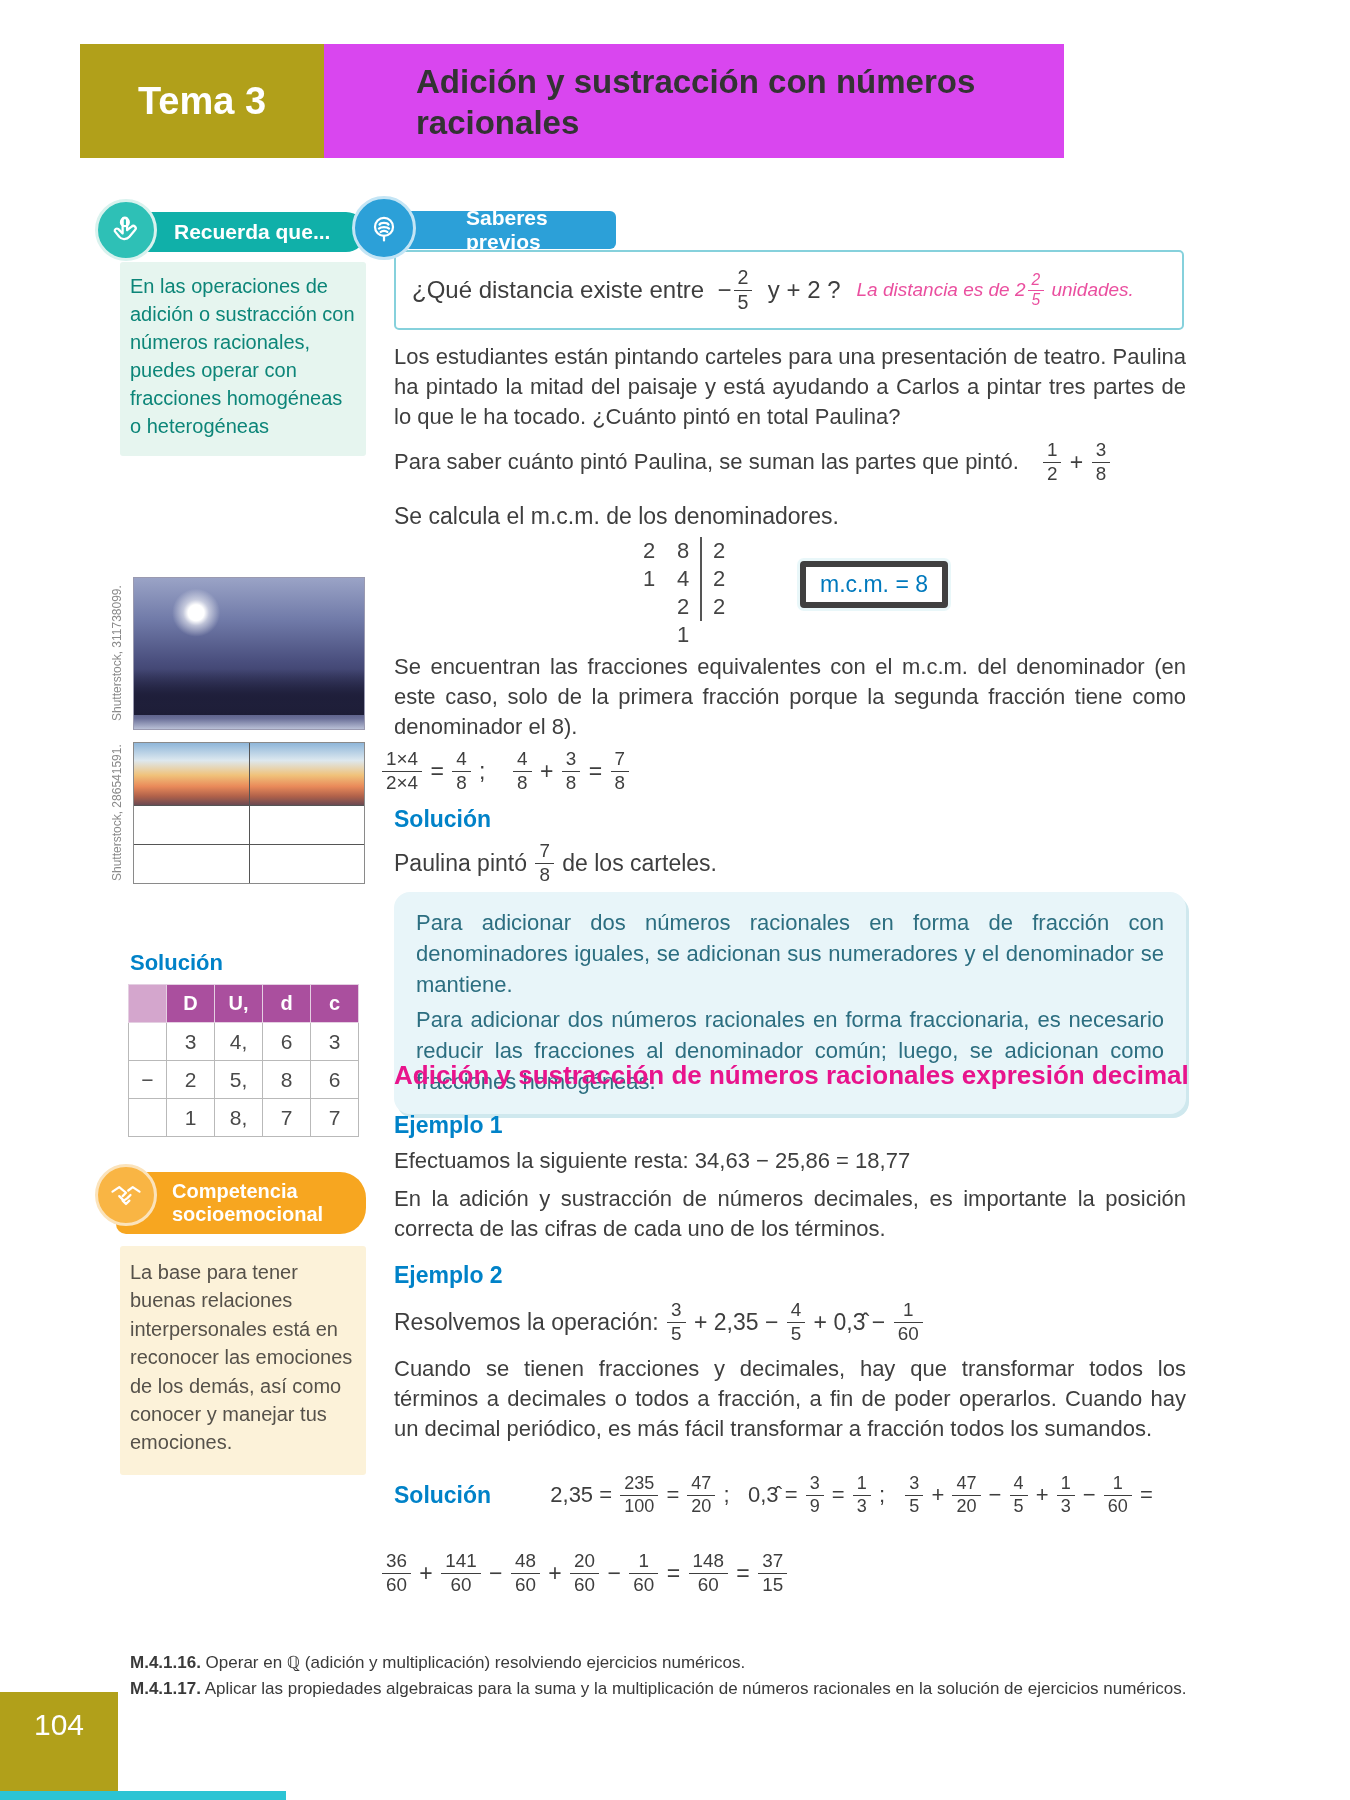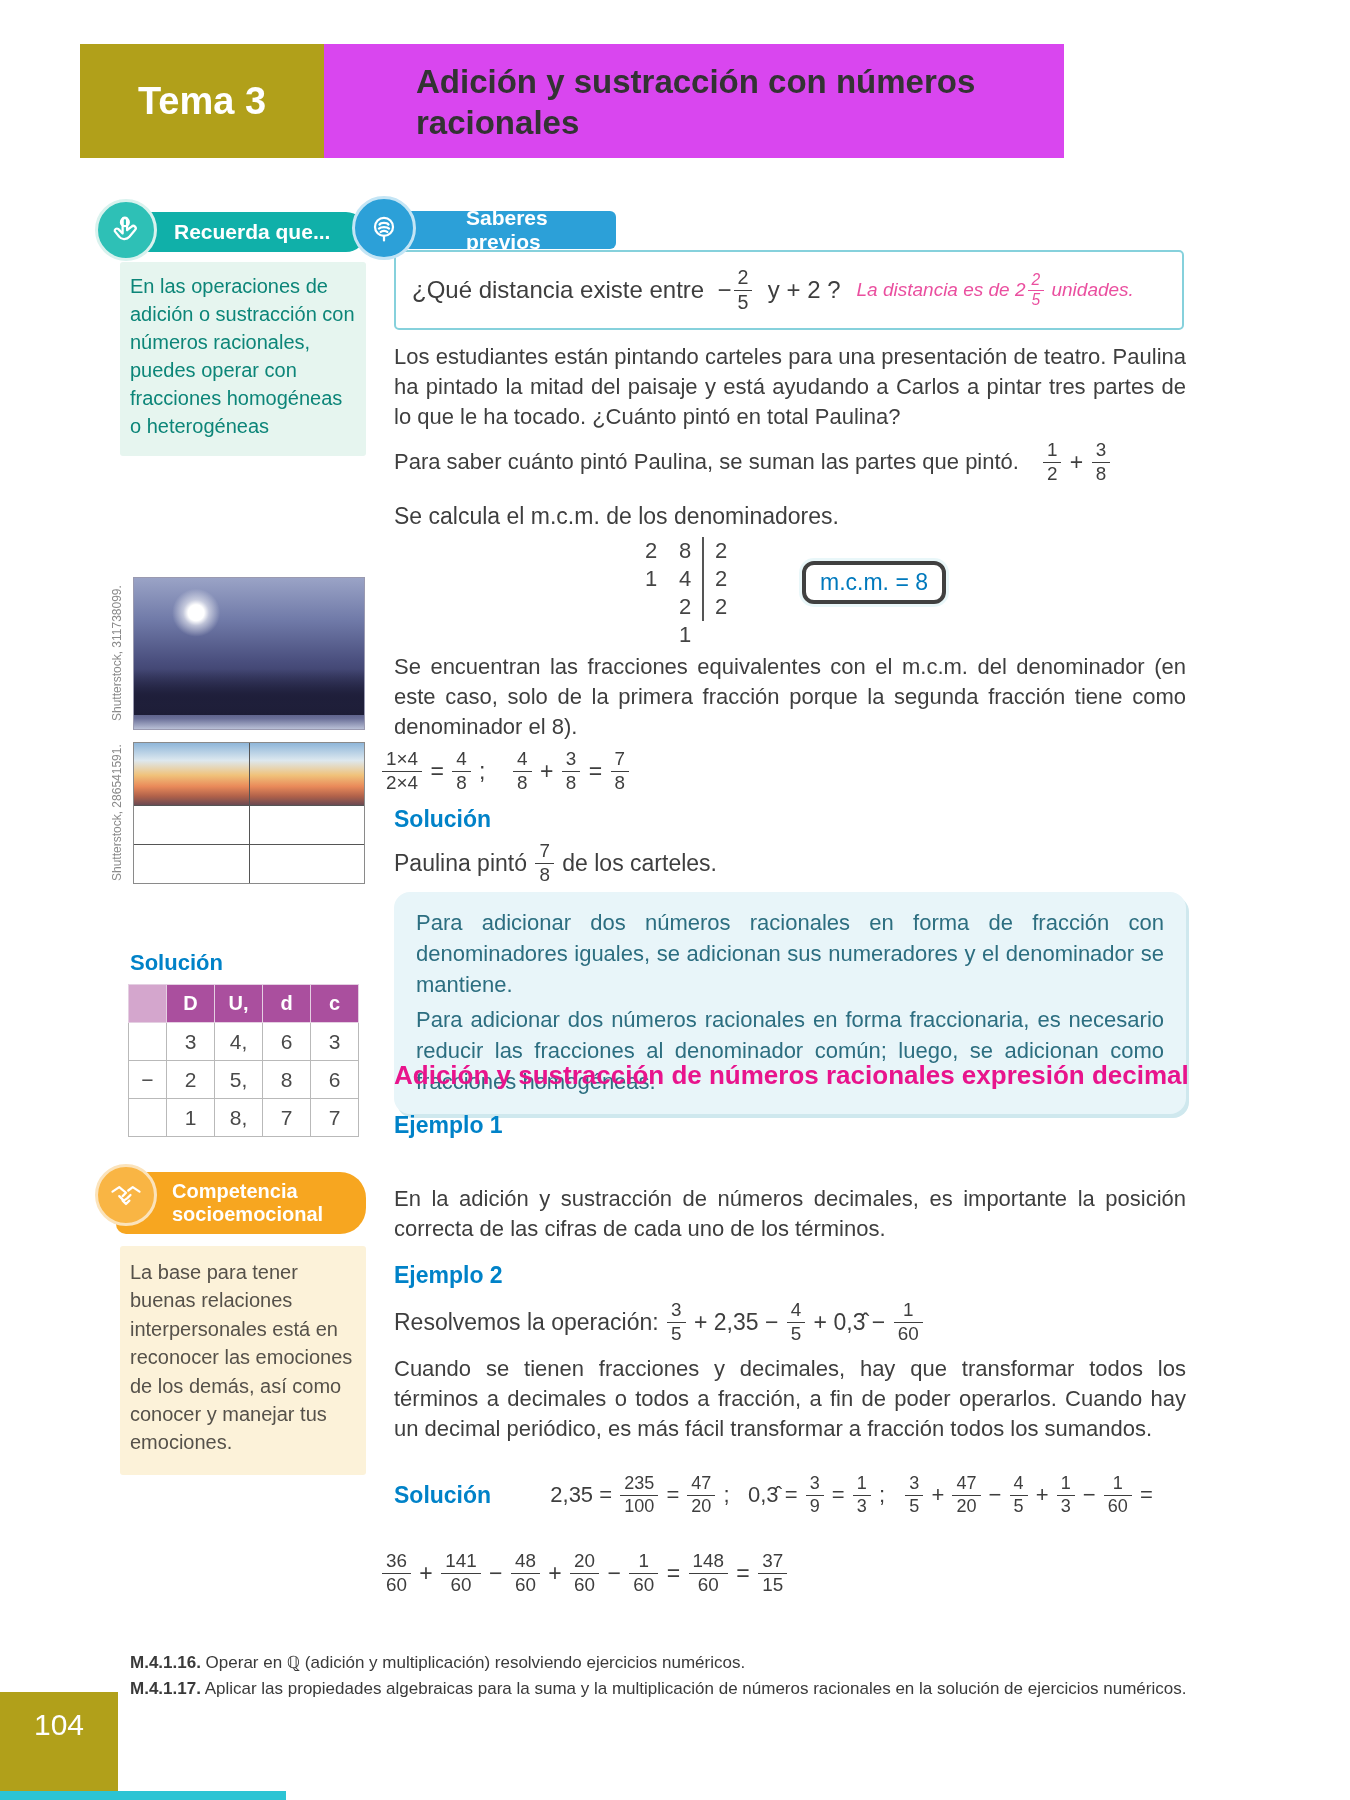--- a/index.html
+++ b/index.html
@@ -60,21 +60,21 @@
   .q-answer{display:inline-flex;align-items:center;font-size:19px;color:#ea4f9f;font-style:italic}
   .mtext{position:absolute;left:394px;width:792px;font-size:22px;line-height:1.37;text-align:justify}
   .p1{top:342px}
   .p2row{position:absolute;left:394px;top:430px;width:792px;height:64px;display:flex;align-items:center;font-size:22px}
   .p2row .eq{margin-left:22px;font-size:23px}
   .centerline{position:absolute;left:394px;top:503px;width:792px;text-align:left;font-size:23px}
   .mcm-wrap{position:absolute;left:394px;top:537px;width:792px;display:flex;justify-content:center;align-items:flex-start;gap:64px}
   .mcm-grid{display:grid;grid-template-columns:34px 34px 36px;font-size:22px;color:#444}
   .mcm-cell{height:28px;display:flex;align-items:center;justify-content:center}
   .divline{border-left:2px solid #555}
-  .mcm-box{margin-top:24px;border:4px solid #404040;border-radius:12px;padding:4px 14px;font-size:23px;color:#0079bd;
+  .mcm-box{margin-top:24px;border:6px solid #404040;border-radius:4px;padding:4px 14px;font-size:23px;color:#0079bd;
     background:#fff;box-shadow:0 0 0 3px rgba(131,211,220,.18)}
   .p3{top:652px}
   .eqline{position:absolute;left:380px;width:792px;display:flex;justify-content:flex-start;align-items:center;font-size:23px}
   .equiv{top:740px;height:62px}
   .sol-label{position:absolute;left:394px;color:#0082c8;font-weight:bold;font-size:23px}
   .sol1-label{top:806px}
   .sol1-row{position:absolute;left:394px;top:832px;width:792px;height:62px;display:flex;align-items:center;font-size:23px}
   .info-box{position:absolute;left:394px;top:892px;width:792px;background:#e8f5f9;border-radius:16px;
     padding:16px 22px;font-size:22px;line-height:1.4;color:#2c6e80;text-align:justify;box-shadow:3px 4px 0 #cfe8ee}
   .info-box p + p{margin-top:5px}
@@ -286,20 +286,21 @@
       <span class="eqt"> de los carteles.</span>
     </div>
 
   <div class="info-box">
     <p>Para adicionar dos números racionales en forma de fracción con denominadores iguales, se adicionan sus numeradores y el denominador se mantiene.</p>
     <p>Para adicionar dos números racionales en forma fraccionaria, es necesario reducir las fracciones al denominador común; luego, se adicionan como fracciones homogéneas.</p>
   </div>
 
   <div class="pink-head">Adición y sustracción de números racionales expresión decimal</div>
   <div class="ej ej1">Ejemplo 1</div>
+  <p class="mtext ej1text">Efectuamos la siguiente resta: 34,63 − 25,86 = 18,77</p>
   <p class="mtext p4">En la adición y sustracción de números decimales, es importante la posición correcta de las cifras de cada uno de los términos.</p>
   <div class="ej ej2">Ejemplo 2</div>
   <div class="ej2row eq">
       <span class="eqt">Resolvemos la operación: </span>
       <span class="frac">
         <span class="fnum">3</span>
         <span class="fden">5</span>
       </span>
       <span class="eqt"> + 2,35 − </span>
       <span class="frac">

